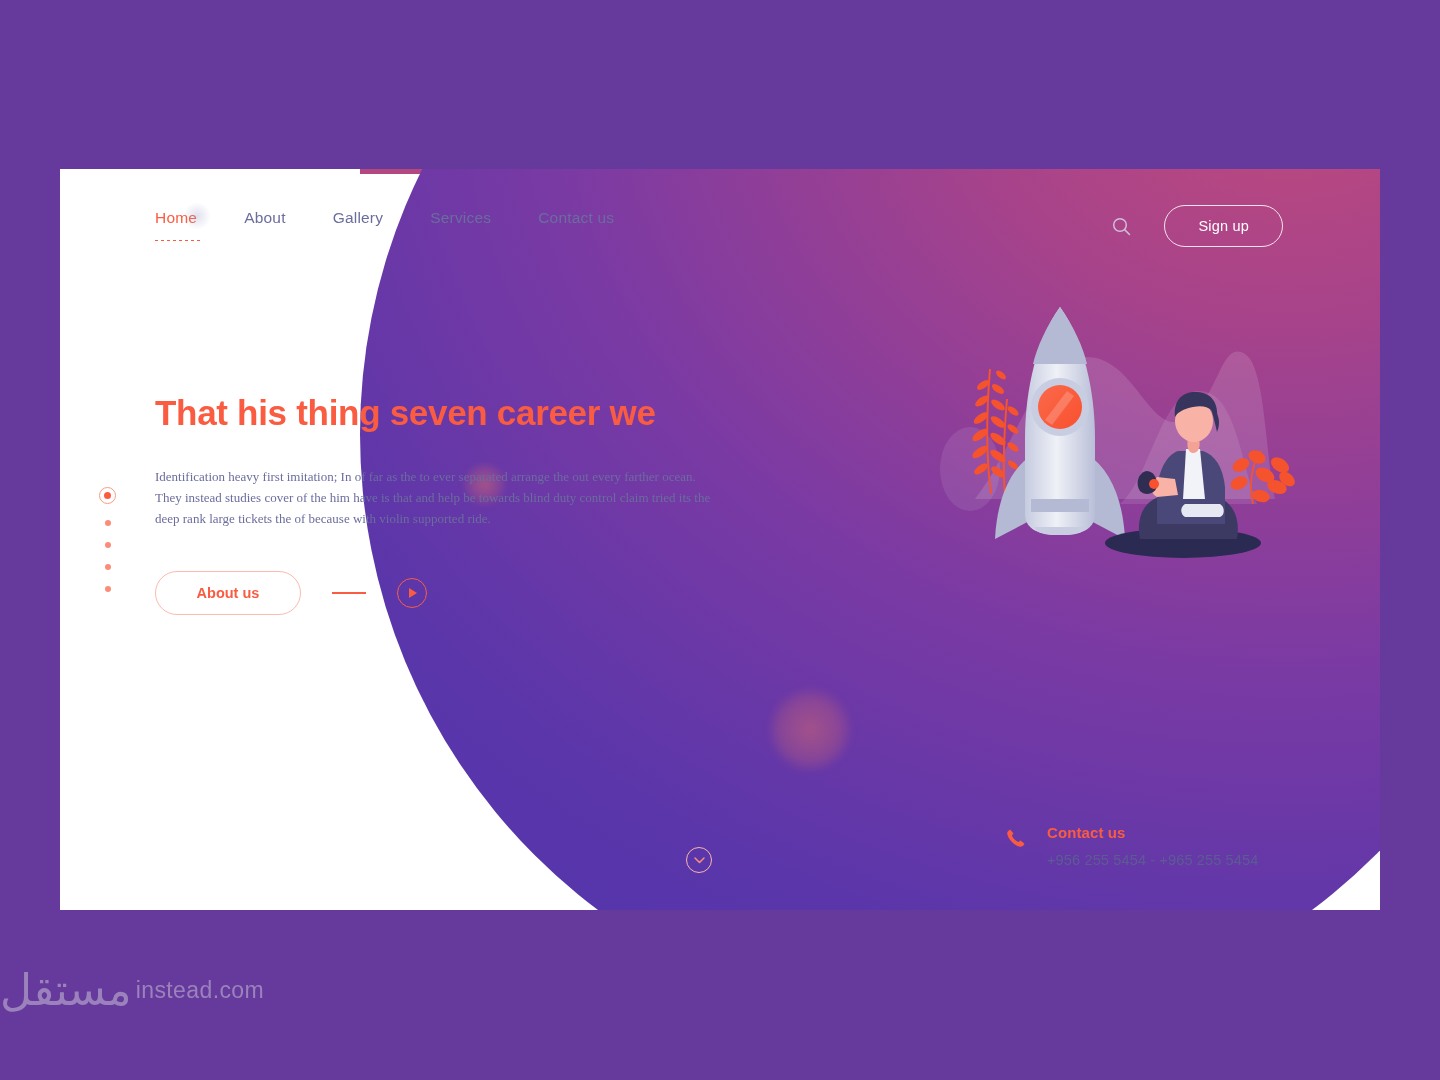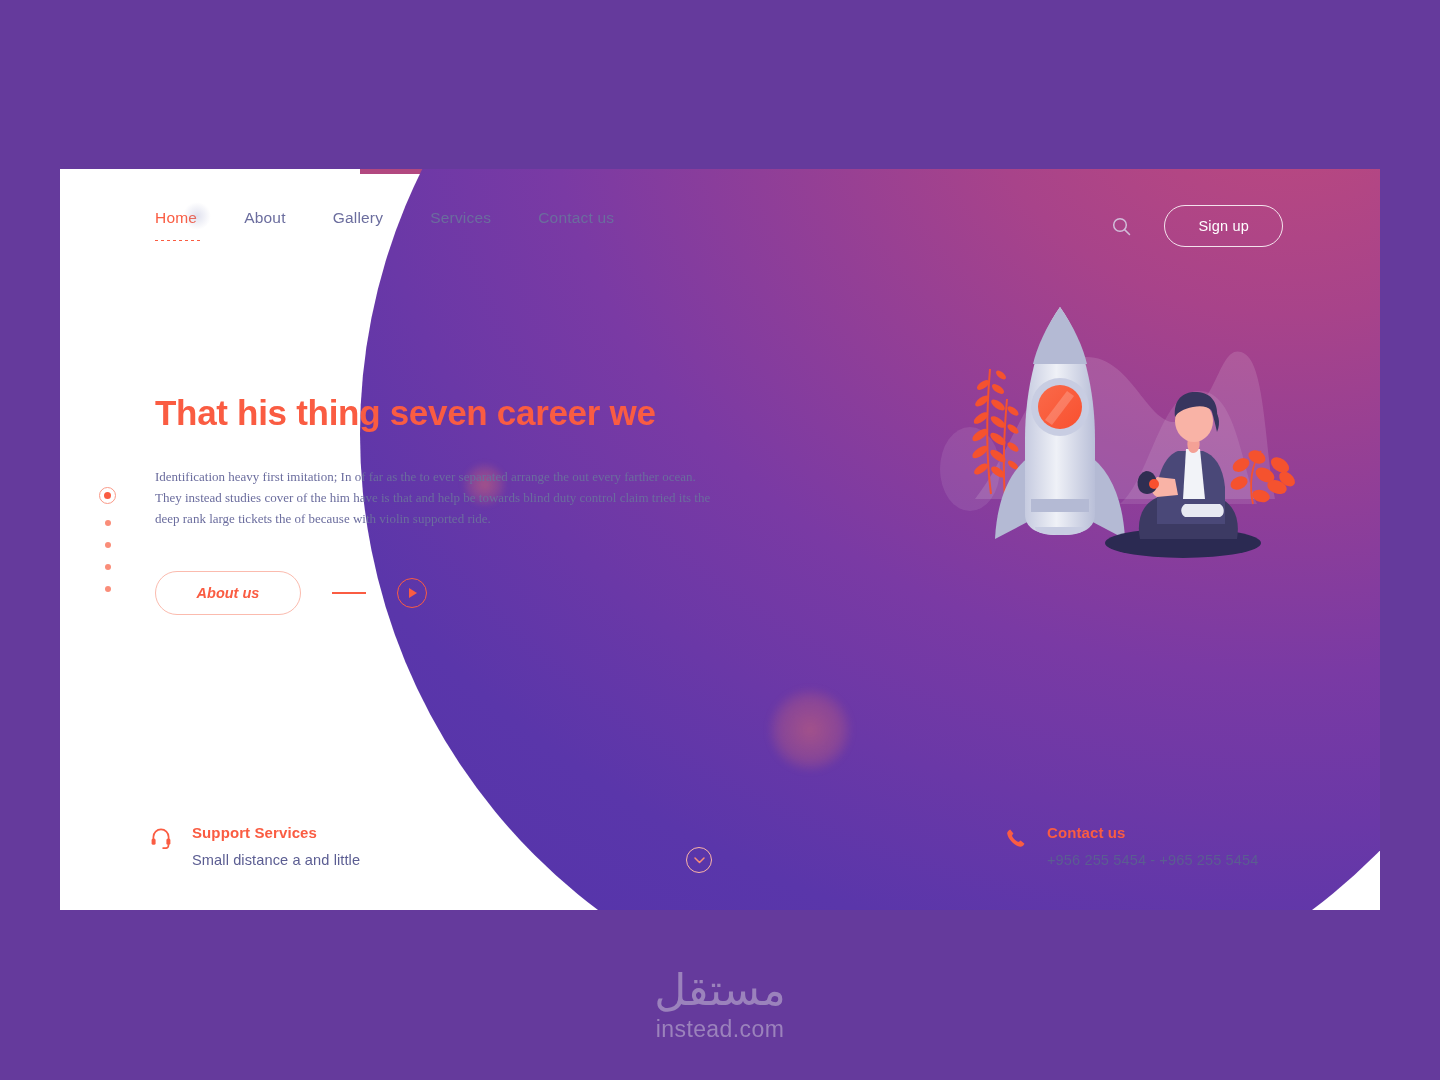--- a/index.html
+++ b/index.html
@@ -86,21 +86,21 @@
     font-size:13px; line-height:1.62; color:#6b6d9e;
     width:565px;
   }
 
   
   .cta-row { margin-top:42px; display:flex; align-items:center; gap:31px; }
   .about-btn {
     border:1.4px solid #fbbbae; border-radius:24px;
     padding:13px 0; width:146px; text-align:center;
     color:#fa5c42; font-size:14.5px; font-weight:700;
-    background:transparent; cursor:pointer;font-style:italic;
+    background:transparent; cursor:pointer;
   }
   .dash { width:34px; height:1.6px; background:#fa5c42; }
   .play-btn {
     width:30px; height:30px; border-radius:50%;
     border:1.5px solid #fa5c42;
     display:flex; align-items:center; justify-content:center;
     cursor:pointer;
   }
   .play-tri {
     width:0; height:0; margin-left:2px;
@@ -149,21 +149,21 @@
     position:absolute; left:626px; top:678px;
     width:26px; height:26px; border-radius:50%;
     border:1.2px solid #fbb5a7;
     display:flex; align-items:center; justify-content:center;
     cursor:pointer; z-index:6;
   }
 
   
   .watermark {
     position:absolute; left:0; right:0; top:968px;
-    display:flex; flex-direction:column; align-items:center; gap:4px;
+    display:flex; flex-direction:row; align-items:center; gap:4px;
   }
   .wm-ar { font-size:44px; color:#9b82bc; font-family:"DejaVu Sans", sans-serif; line-height:1; }
   .wm-en { font-size:23px; color:#9b82bc; letter-spacing:.4px; }
 </style>
 </head>
 <body>
 
 <div class="card">
 
   <div class="blob-top-fill"></div>
@@ -295,34 +295,20 @@
       <span class="dash"></span>
       <span class="play-btn">
         <span class="play-tri"></span>
       </span>
     </div>
   </div>
 
   <div class="pink-blur-sm"></div>
   <div class="pink-blur-lg"></div>
 
-  <div class="info-left">
-    <span class="info-ico">
-      <svg width="22" height="22" viewBox="0 0 22 22" fill="none" stroke="#fa5c42" stroke-width="1.7" stroke-linecap="round">
-        <path d="M3.4 13 V10 a7.6 7.6 0 0 1 15.2 0 v3"></path>
-        <rect x="1.6" y="11.4" width="4" height="6.4" rx="1.6" fill="#fa5c42" stroke="none"></rect>
-        <rect x="16.4" y="11.4" width="4" height="6.4" rx="1.6" fill="#fa5c42" stroke="none"></rect>
-        <path d="M18.4 17.8 v1 a2.3 2.3 0 0 1 -2.3 2.3 h-3"></path>
-      </svg>
-    </span>
-    <div>
-      <div class="info-title">Support Services</div>
-      <div class="info-sub">Small distance a and little</div>
-    </div>
-  </div>
 
   <div class="info-right">
     <span class="info-ico">
       <svg width="22" height="22" viewBox="0 0 22 22">
         <path d="M5.2 2.4 C 3.4 3.4 2 5.2 2.2 6.6 C 2.8 12 9.6 19 15.2 19.8 C 16.7 20 18.6 18.6 19.5 16.8 L 15.6 13.6 C 14.4 14.6 13.6 15.2 12.8 14.8 C 10.6 13.6 8.4 11.4 7.2 9.2 C 6.8 8.4 7.4 7.6 8.4 6.4 Z" fill="#fa5c42"></path>
       </svg>
     </span>
     <div>
       <div class="info-title">Contact us</div>
       <div class="info-sub">+956 255 5454 - +965 255 5454</div>

